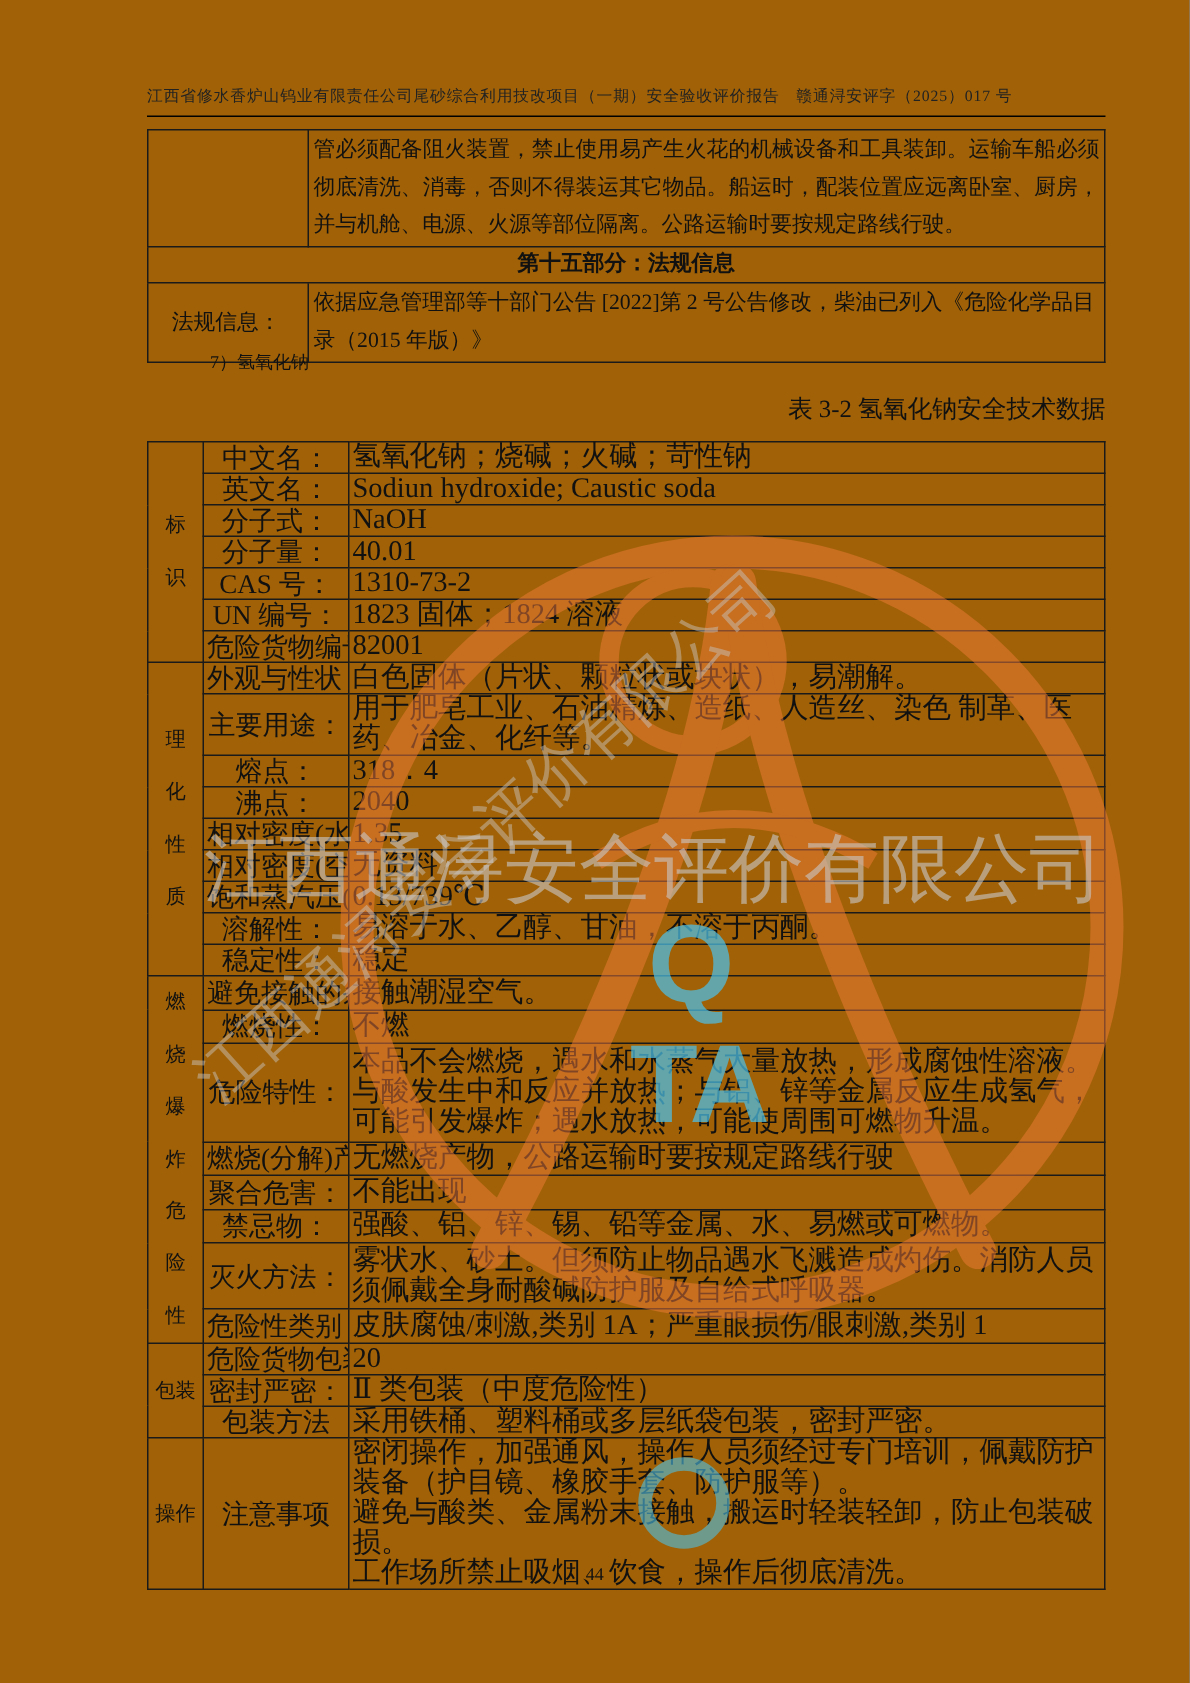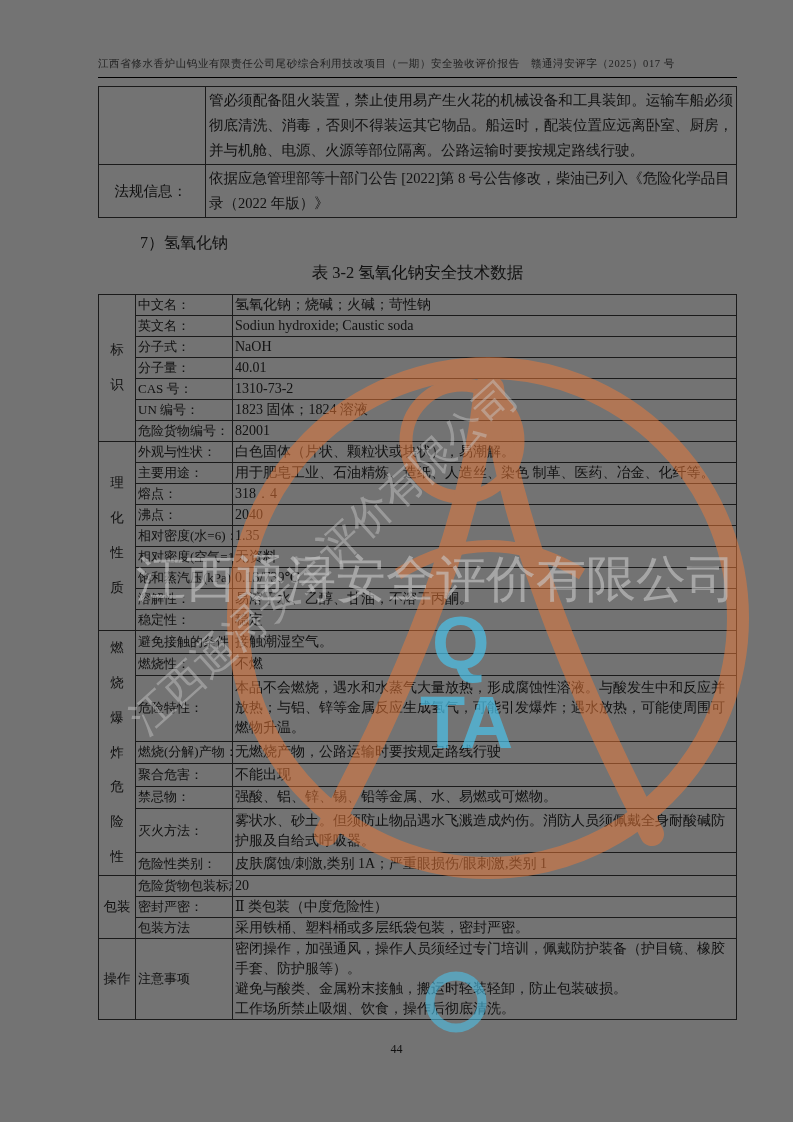--- a/index.html
+++ b/index.html
@@ -1,73 +1,76 @@
 <!DOCTYPE html>
 <html style="--wm-orange: #ee7a38; --wm-cyan: #4cc0e6; --wm-gray: #c9c9c9;"><head>
 <meta charset="utf-8">
 <style>
   * { margin:0; padding:0; box-sizing:border-box; }
   html,body { background:#888; }
   .page {
     position:relative; width:793px; height:1122px; margin:0 auto;
-    background:#737373; overflow:hidden;
+    background:#a16207; overflow:hidden;
     font-family:"Liberation Serif","DejaVu Serif",serif; color:#111;
   }
   
   .doc-header {
     position:absolute; top:57px; left:98px; width:639px;
     font-size:10.5px; letter-spacing:0.6px; color:#222;
     padding-bottom:6px; border-bottom:1.5px solid #000; white-space:nowrap;
   }
   
   .top-table-wrap { position:absolute; top:86px; left:98px; width:639px; }
   table { border-collapse:collapse; width:100%; table-layout:fixed; }
   table, td { border:1px solid #1a1a1a; }
   .top-table { border:1.5px solid #1a1a1a; }
   .top-table td { font-size:14.5px; line-height:25px; padding:1px 3px; vertical-align:middle;margin-top:24px; }
   .top-table .stub-col { width:107px; }
   .top-table .cont-text { text-align:justify; }
   .top-table .sec-head { text-align:center; font-weight:bold; height:23px; line-height:21px; }
   .top-table .law-label { text-align:right; padding-right:18px;border-radius:16px; }
   
-  .subsection-heading { position:absolute; top:233px; left:140px; font-size:16px; }
-  .table-title { position:absolute; top:262px; left:98px; width:639px; text-align:center; font-size:16.5px; }
+  .subsection-heading { position:absolute; top:233px; left:140px; font-size:12px; }
+  .table-title { position:absolute; top:262px; left:98px; width:639px; text-align:right; font-size:16.5px; }
   
   .main-table-wrap { position:absolute; top:294px; left:98px; width:639px; }
   .main-table { border:1.5px solid #1a1a1a; }
   .main-table td { padding:0 2px; vertical-align:middle; }
   .main-table col.c-stub { width:37px; }
   .main-table col.c-label { width:97px; }
   .main-table tr { height:21px; }
   .stub { text-align:center; font-size:13.5px; }
   .stub .ch { display:block; line-height:1.1; padding:10px 0; }
-  .lbl { font-size:13px; line-height:20px; white-space:nowrap; overflow:hidden; }
-  .val { font-size:14px; line-height:20px; white-space:pre-line; }
+  .lbl { font-size:18px; line-height:20px; white-space:nowrap; overflow:hidden;text-align:center; }
+  .val { font-size:19px; line-height:20px; white-space:pre-line; }
   
   .page-number { position:absolute; top:1042px; left:0; width:100%; text-align:center; font-size:12px; }
   
   .watermark { position:absolute; top:0; left:0; z-index:5; pointer-events:none; }
 </style>
 </head>
 <body>
 
 <div class="page">
 
   <div class="doc-header">江西省修水香炉山钨业有限责任公司尾砂综合利用技改项目（一期）安全验收评价报告　赣通浔安评字（2025）017 号</div>
 
   <div class="top-table-wrap">
     <table class="top-table">
       <tbody>
           <tr>
         <td class="stub-col"></td>
         <td class="cont-text">管必须配备阻火装置，禁止使用易产生火花的机械设备和工具装卸。运输车船必须彻底清洗、消毒，否则不得装运其它物品。船运时，配装位置应远离卧室、厨房，并与机舱、电源、火源等部位隔离。公路运输时要按规定路线行驶。</td>
       </tr>
       <tr>
+        <td class="sec-head" colspan="2">第十五部分：法规信息</td>
+      </tr>
+      <tr>
         <td class="stub-col law-label">法规信息：</td>
-        <td>依据应急管理部等十部门公告 [2022]第 8 号公告修改，柴油已列入《危险化学品目录（2022 年版）》</td>
+        <td>依据应急管理部等十部门公告 [2022]第 2 号公告修改，柴油已列入《危险化学品目录（2015 年版）》</td>
       </tr>
     </tbody>
       </table>
   </div>
 
   <div class="subsection-heading">7）氢氧化钠</div>
 
   <div class="table-title">表 3-2 氢氧化钠安全技术数据</div>
 
   <div class="main-table-wrap">

